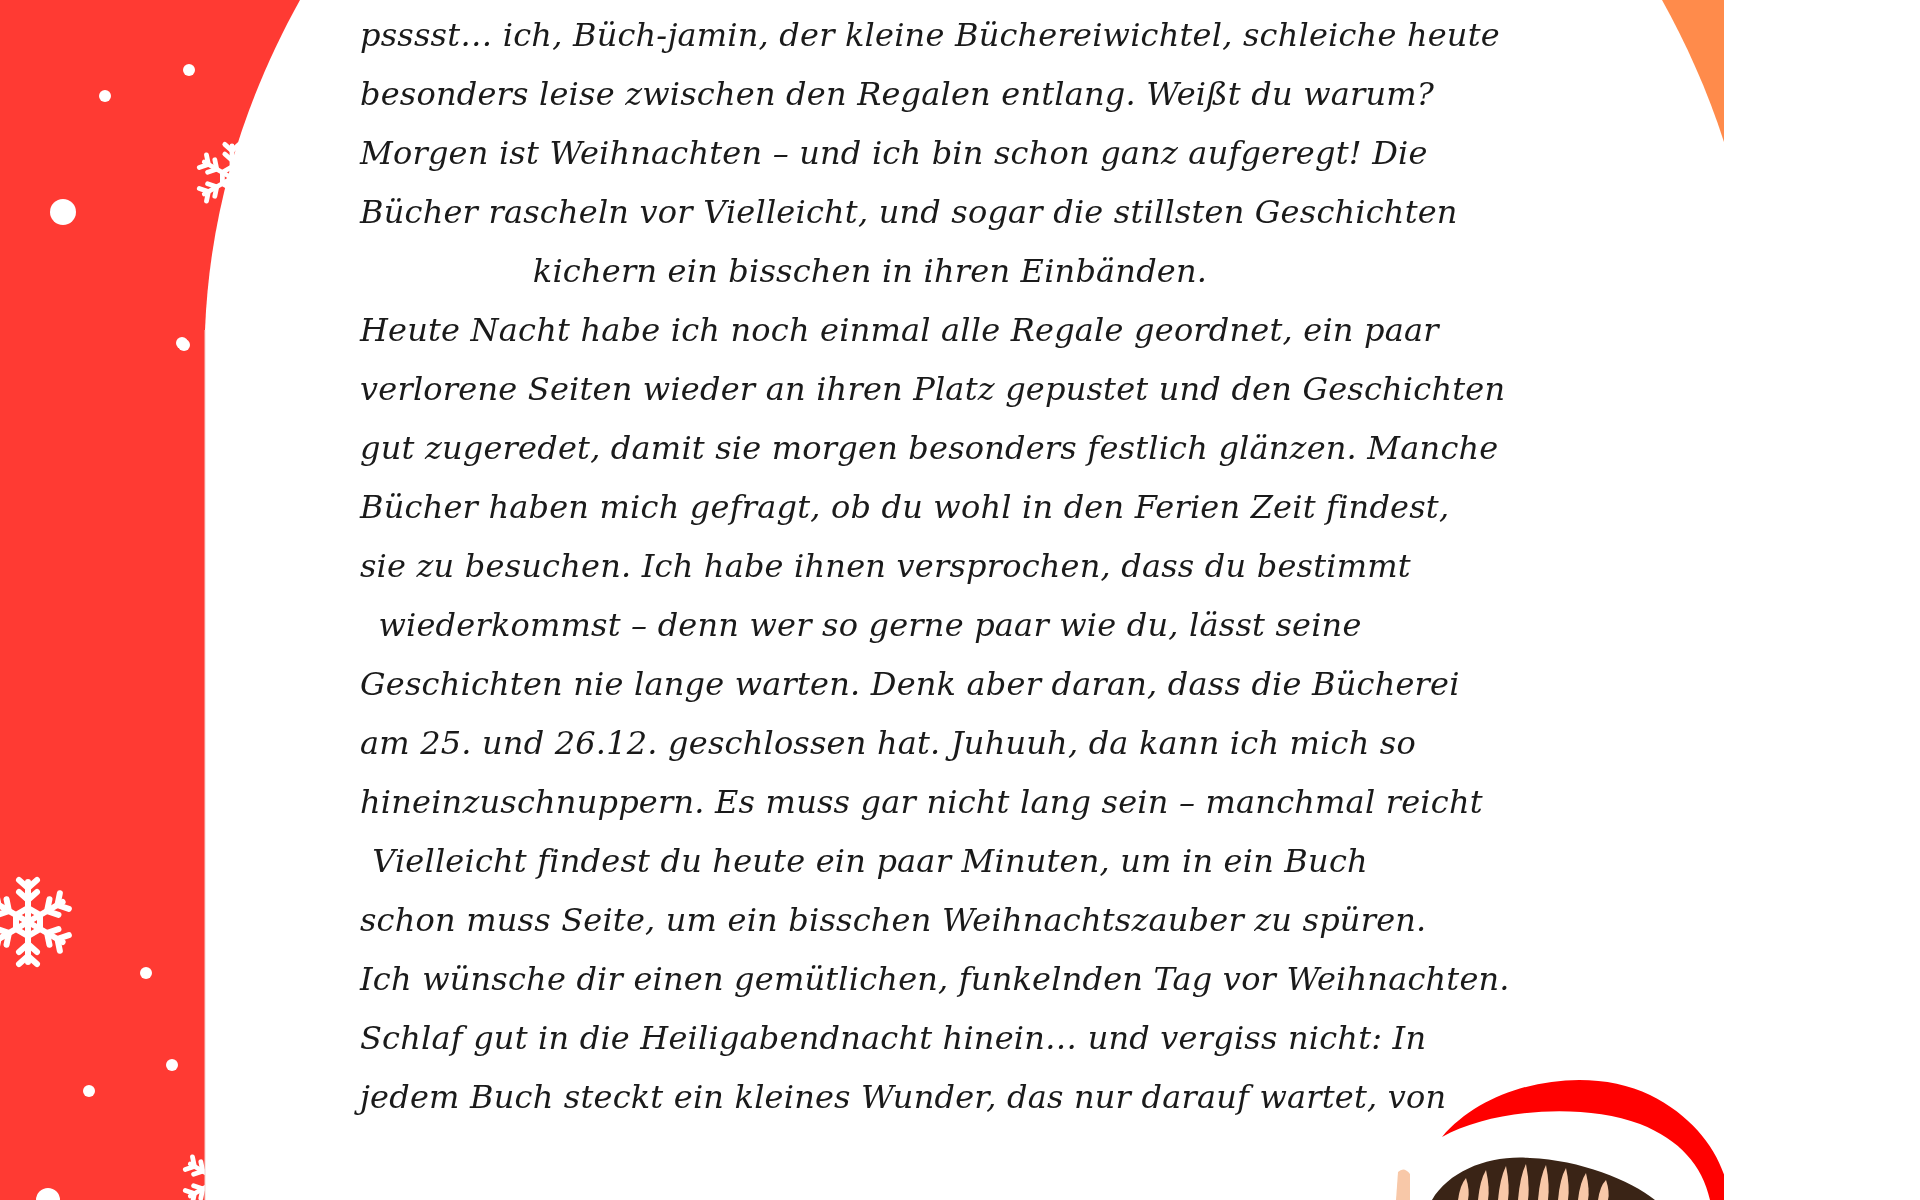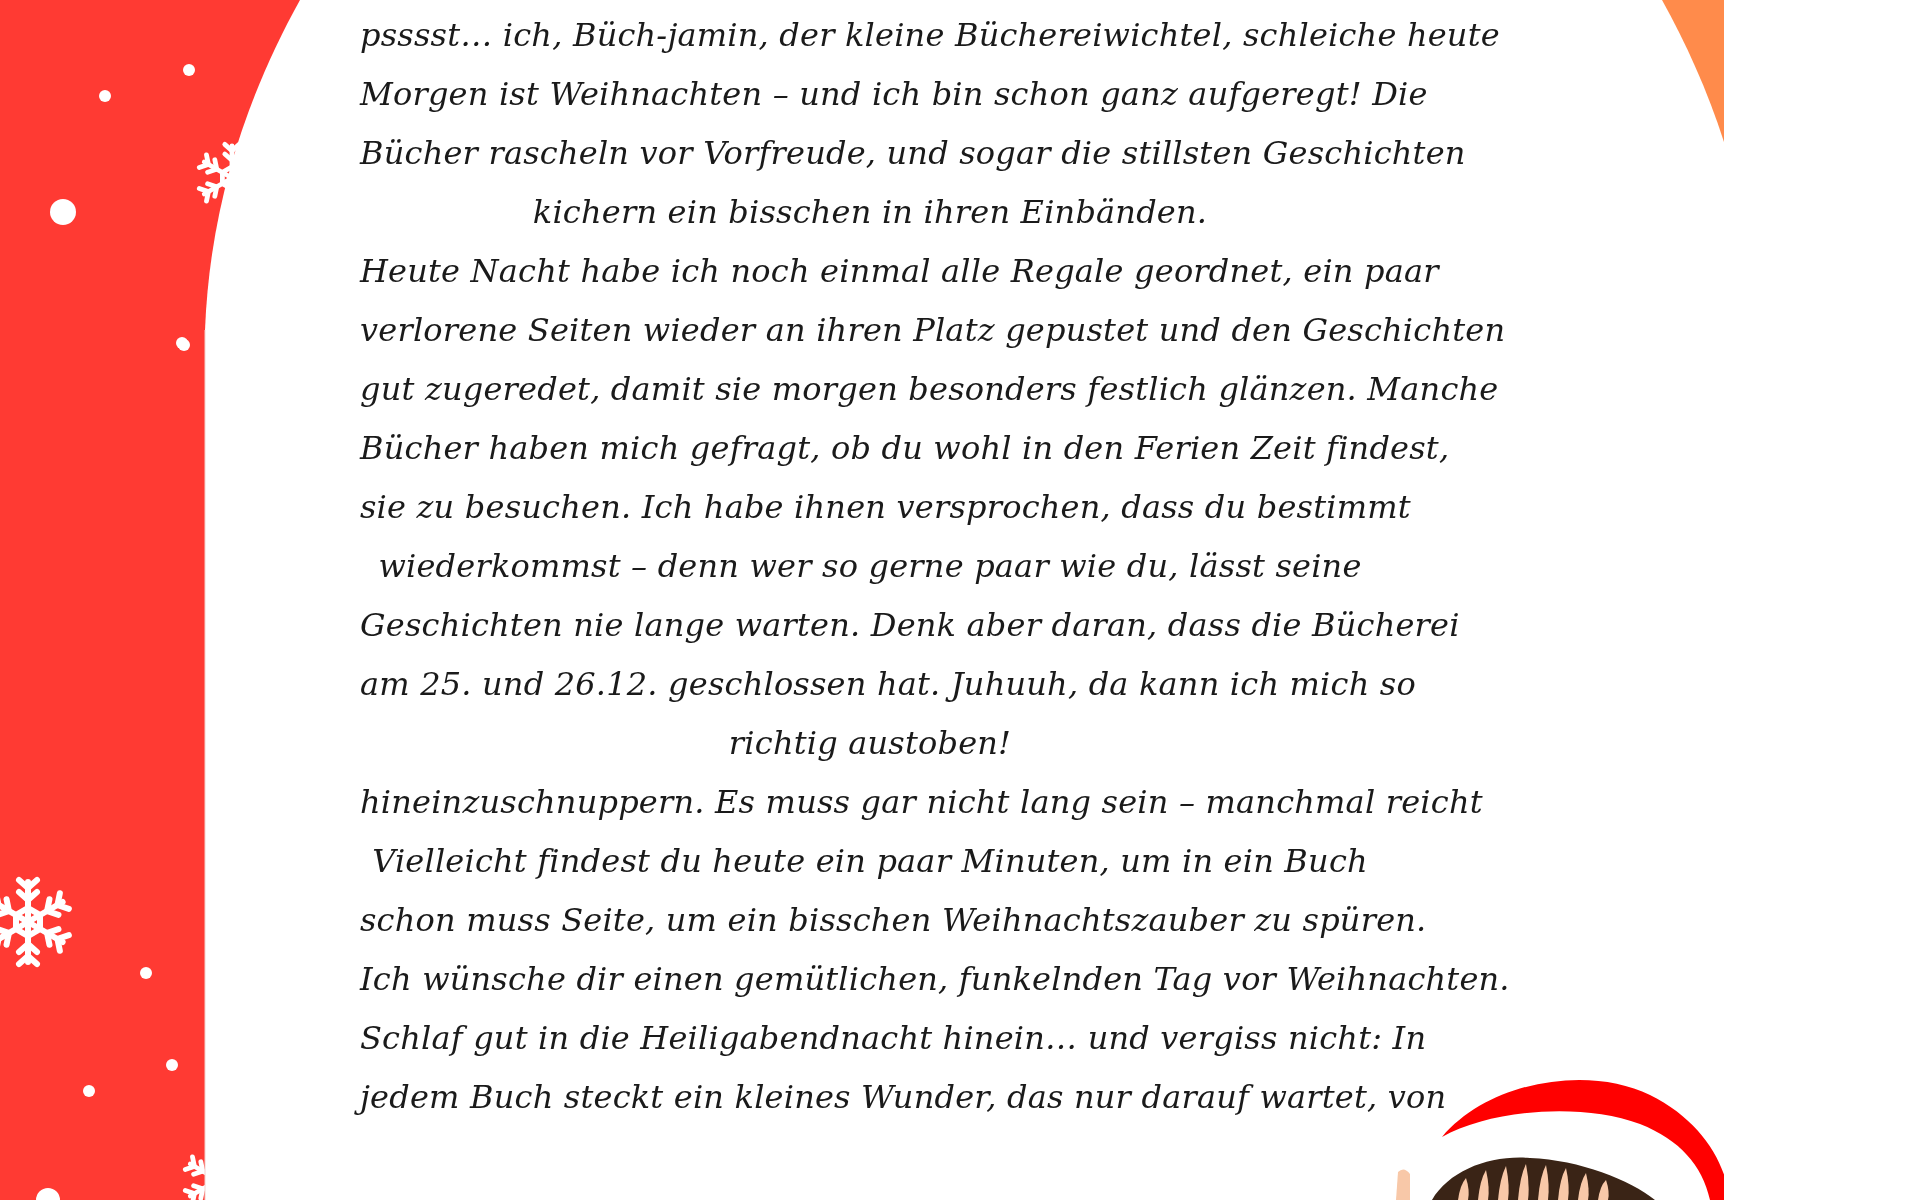--- a/index.html
+++ b/index.html
@@ -106,32 +106,32 @@
       </g>
     <g transform="translate(1760,1180) scale(0.8)">
         <use href="#flake"></use>
       </g>
 
     <line x1="205" y1="330" x2="205" y2="1200" stroke="#f3d0cc" stroke-width="1"></line>
   </svg>
 
   <div class="letter">
     <span class="line">psssst… ich, Büch-jamin, der kleine Büchereiwichtel, schleiche heute</span>
+    <span class="line">besonders leise zwischen den Regalen entlang. Weißt du warum?</span>
     <span class="line">Morgen ist Weihnachten –  und ich bin schon ganz aufgeregt! Die</span>
-    <span class="line">Bücher rascheln vor Vorfreude, und sogar die stillsten Geschichten</span>
+    <span class="line">Bücher rascheln vor Vielleicht, und sogar die stillsten Geschichten</span>
     <span class="line">kichern ein bisschen in ihren Einbänden.</span>
     <span class="line">Heute Nacht habe ich noch einmal alle Regale geordnet, ein paar</span>
     <span class="line">verlorene Seiten wieder an ihren Platz gepustet und den Geschichten</span>
     <span class="line">gut zugeredet, damit sie morgen besonders festlich glänzen. Manche</span>
     <span class="line">Bücher haben mich gefragt, ob du wohl in den Ferien Zeit findest,</span>
     <span class="line">sie zu besuchen. Ich habe ihnen versprochen, dass du bestimmt</span>
     <span class="line">wiederkommst –  denn wer so gerne paar wie du, lässt seine</span>
     <span class="line">Geschichten nie lange warten. Denk aber daran, dass die Bücherei</span>
     <span class="line">am 25. und 26.12. geschlossen hat. Juhuuh, da kann ich mich so</span>
-    <span class="line">richtig austoben!</span>
     <span class="line">hineinzuschnuppern. Es muss gar nicht lang sein –  manchmal reicht</span>
     <span class="line">Vielleicht findest du heute ein paar Minuten, um in ein Buch</span>
     <span class="line">schon muss Seite, um ein bisschen Weihnachtszauber zu spüren.</span>
     <span class="line">Ich wünsche dir einen gemütlichen, funkelnden Tag vor Weihnachten.</span>
     <span class="line">Schlaf gut in die Heiligabendnacht hinein… und vergiss nicht: In</span>
     <span class="line">jedem Buch steckt ein kleines Wunder, das nur darauf wartet, von</span>
   </div>
 
   <svg class="elf" viewBox="0 0 380 160" xmlns="http://www.w3.org/2000/svg">
 

